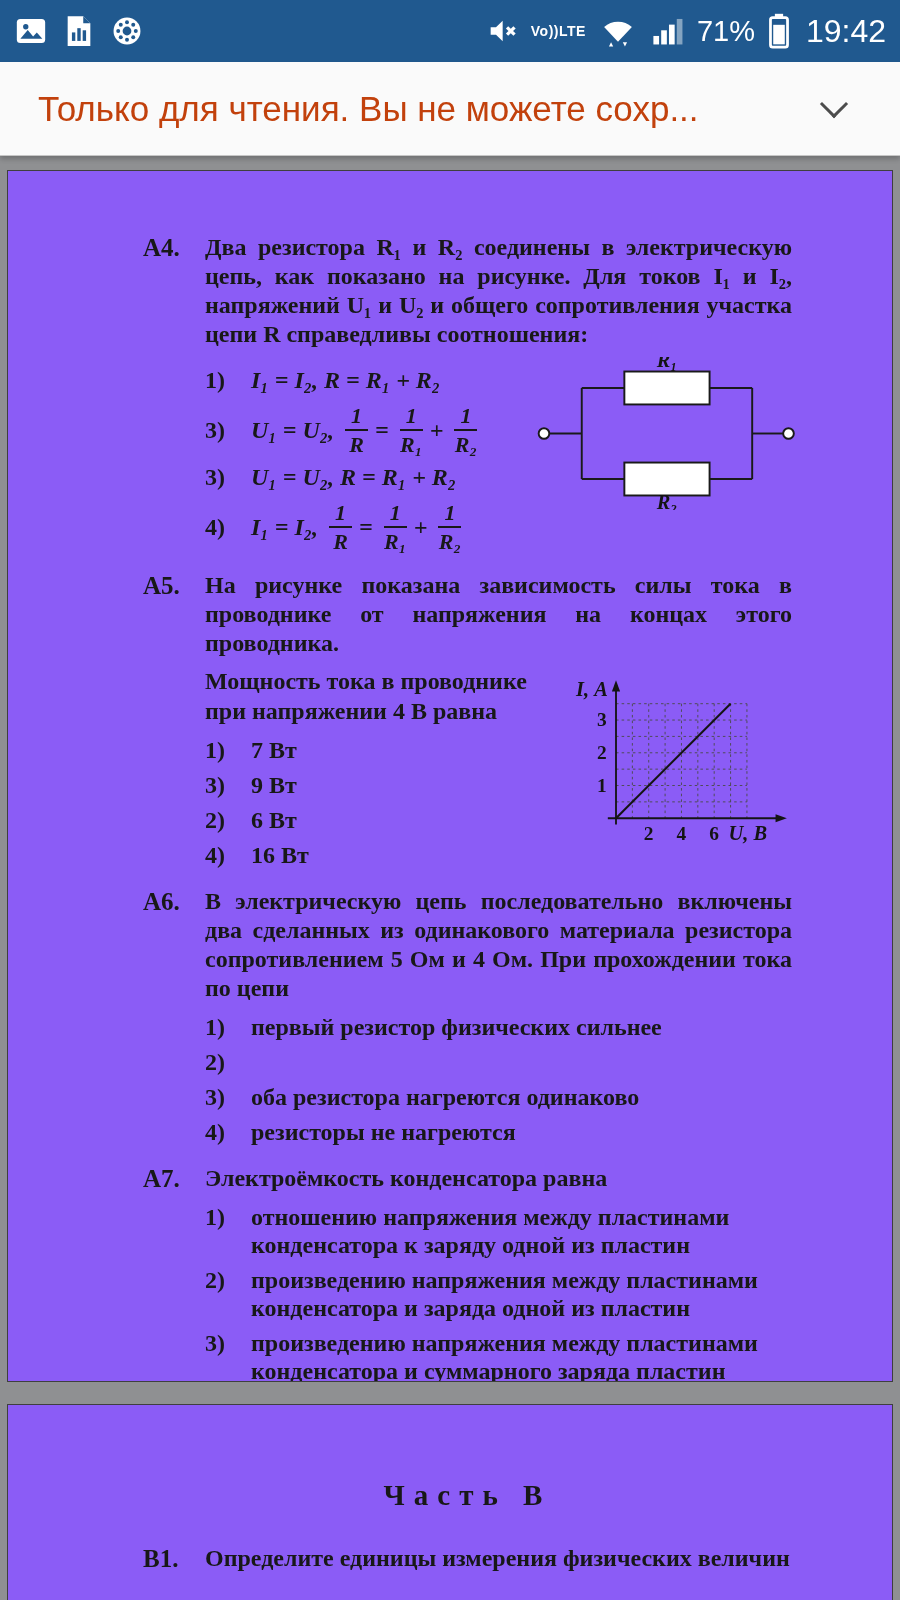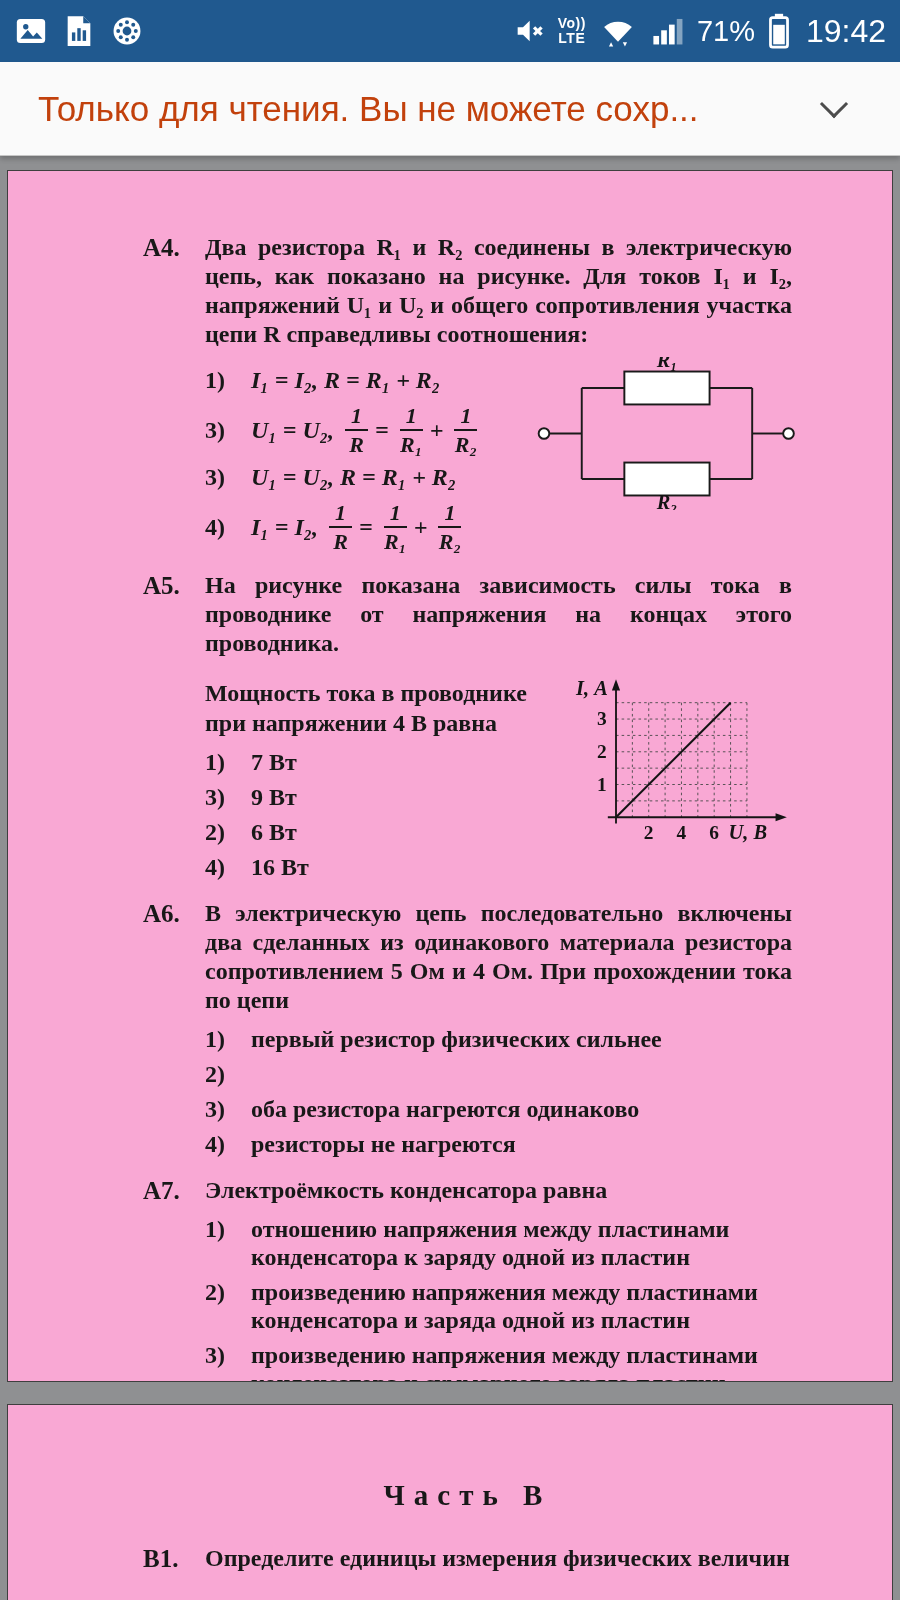--- a/index.html
+++ b/index.html
@@ -11,42 +11,42 @@
   }
 
   
   .status-bar {
     height: 62px; background: #20598f; color: #fff;
     display: flex; align-items: center; padding: 0 14px;
   }
   .sb-left { display: flex; align-items: center; gap: 16px; }
   .sb-right { margin-left: auto; display: flex; align-items: center; gap: 13px; }
   .sb-icon { display: inline-flex; align-items: center; }
-  .volte { display: flex; flex-direction: column; align-items: center;
+  .volte { display: flex; align-items: center;
            font-size: 14px; line-height: 15px; font-weight: bold; letter-spacing: .5px; }
   .sb-text { font-size: 29px; font-weight: 400; }
   .sb-time { font-size: 32px; font-weight: 400; margin-left: 3px; }
 
   
   .toolbar {
     height: 94px; background: #fafafa; display: flex; align-items: center;
     padding: 0 44px 0 38px; border-bottom: 1px solid #c6c6c6;
     box-shadow: 0 3px 5px rgba(0,0,0,.22); position: relative; z-index: 2;
   }
   .toolbar-text { font-size: 35px; color: #c2410c; white-space: nowrap; }
   .chevron-btn { margin-left: auto; width: 44px; height: 44px;
                  display: flex; align-items: center; justify-content: center; }
   .chev { width: 20px; height: 20px; border-right: 3px solid #4c4c4c;
           border-bottom: 3px solid #4c4c4c; transform: rotate(45deg); margin-top: -10px; }
 
   
   .viewer { padding: 14px 7px 0; }
   .doc { font-family: "Liberation Serif", "DejaVu Serif", serif;
          color: #181818; font-weight: bold; }
-  .page { background: #f9a8d4; border: 1px solid #3f3f3f; }
+  .page { background: #8b5cf6; border: 1px solid #3f3f3f; }
   .page1 { height: 1212px; padding: 62px 100px 0 135px; overflow: hidden; }
   .page2 { height: 320px; margin-top: 22px; padding: 74px 100px 0 135px; overflow: hidden; }
 
   .q { display: flex; margin-top: 18px; }
   .page1 > .q:first-child { margin-top: 0; }
   .q-id { width: 62px; flex-shrink: 0; font-size: 25px; line-height: 29px; }
   .q-content { flex: 1; min-width: 0; }
   .q-text { font-size: 24px; line-height: 29px; text-align: justify; }
 
   .opts { margin-top: 10px; }
@@ -59,21 +59,21 @@
   .opt-frac { margin-top: 10px; }
   .frac { display: inline-flex; flex-direction: column; align-items: center;
           margin: 0 7px; font-style: italic; font-size: 22px; line-height: 1.05; }
   .frac .fnum { border-bottom: 2px solid #181818; padding: 0 6px 2px; }
   .frac .fden { padding-top: 2px; }
 
   .a4-row { display: flex; align-items: flex-start; }
   .a4-opts { width: 330px; flex-shrink: 0; }
   .fig-circuit { margin-left: auto; margin-top: 8px; }
 
-  .a5-row { display: flex; align-items: flex-start; margin-top: 20px; }
+  .a5-row { display: flex; align-items: center; margin-top: 8px; }
   .a5-left { width: 368px; flex-shrink: 0; }
   .a5-sub { font-size: 24px; line-height: 30px; }
   .fig-graph { margin-left: auto; margin-top: -6px; }
 
   .svg-rlabel { font: bold italic 21px "Liberation Serif", "DejaVu Serif", serif; fill: #141414; }
   .svg-tick  { font: bold 19px "Liberation Serif", "DejaVu Serif", serif; fill: #141414; }
   .svg-axis  { font: bold italic 20px "Liberation Serif", "DejaVu Serif", serif; fill: #141414; }
 
   .part-title { text-align: center; font-size: 29px; letter-spacing: 9px; }
   .page2 .q { margin-top: 32px; }

